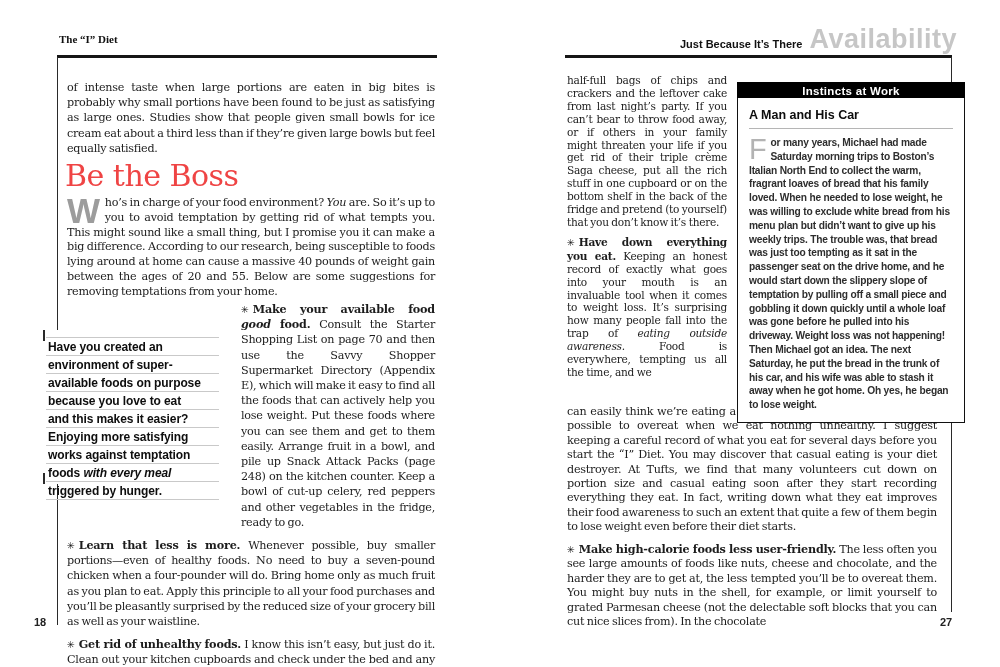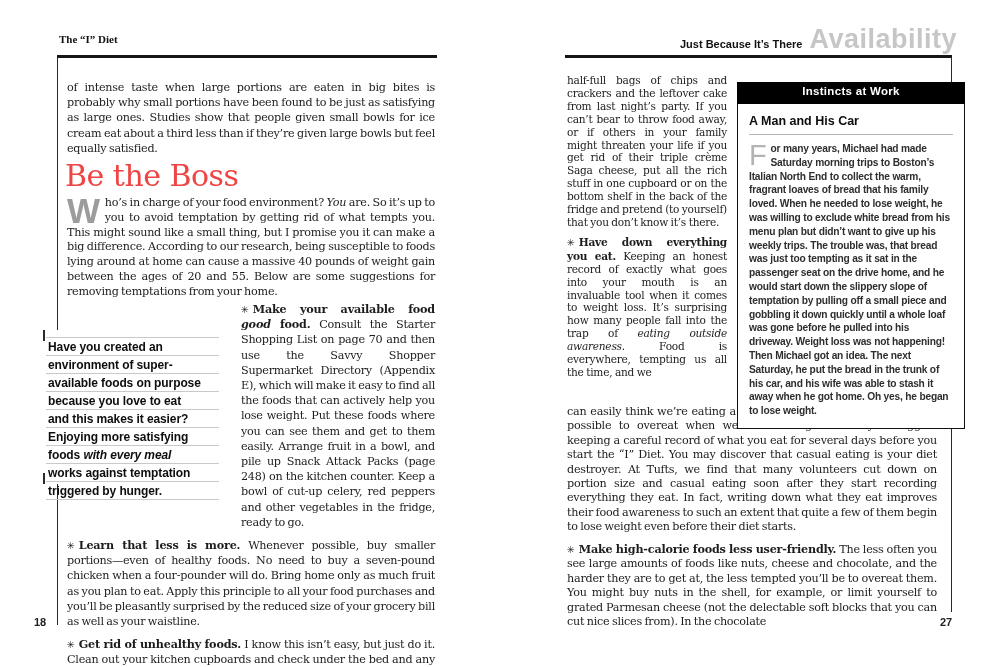--- a/index.html
+++ b/index.html
@@ -47,21 +47,21 @@
   
   .flow-right{position:absolute;left:567px;top:74px;width:370px;}
   .body-sm{font-size:10.6px;line-height:12.9px;letter-spacing:-0.25px;word-spacing:-0.5px;
            text-align:justify;margin:0 0 7px 0;}
   .pos-p8{position:absolute;left:567px;top:405px;width:370px;line-height:14.4px;}
   .pos-p9{position:absolute;left:567px;top:542px;width:370px;line-height:14.4px;}
   
   .instinct-box{float:right;width:228px;margin:8px -28px 12px 10px;position:relative;z-index:2;
                 background:#ffffff;}
   .box-bar{background:#000;color:#fff;text-align:center;font-family:"Liberation Sans",sans-serif;
-           font-weight:bold;font-size:11.5px;line-height:18px;height:22px;letter-spacing:.3px;}
+           font-weight:bold;font-size:11.5px;line-height:18px;height:16px;letter-spacing:.3px;}
   .box-inner{border:1.3px solid #111;border-top:none;padding:8px 11px 10px 11px;background:#fff;}
   .box-sub{font-family:"Liberation Sans",sans-serif;font-weight:bold;font-size:12.5px;color:#0d0d0d;
            padding:2px 0 6px 0;}
   .box-rule{border-top:1.2px solid #b5b5b5;margin:0 0 7px 0;}
   .box-text{margin:0;font-family:"Liberation Sans",sans-serif;font-weight:bold;color:#2e2e2e;
             font-size:10.2px;line-height:13.8px;letter-spacing:-0.2px;text-align:left;}
   .dropcap-f{float:left;font-family:"Liberation Sans",sans-serif;font-weight:normal;font-size:29px;
              color:#b3b3b3;line-height:24px;margin:1px 4px 0 0;}
 </style>
 </head>
@@ -84,22 +84,22 @@
   <p class="body pos-p2"><span class="dropcap-w">W</span><span>ho’s in charge of your food environment? </span><span class="it">You</span><span> are. So it’s up to you to avoid temptation by getting rid of what tempts you. This might sound like a small thing, but I promise you it can make a big difference. According to our research, being susceptible to foods lying around at home can cause a massive 40 pounds of weight gain between the ages of 20 and 55. Below are some suggestions for removing temptations from your home.</span></p>
 
   <div class="flow-left">
     <aside class="pullquote">
       <div class="pq-line">Have you created an</div>
       <div class="pq-line">environment of super-</div>
       <div class="pq-line">available foods on purpose</div>
       <div class="pq-line">because you love to eat</div>
       <div class="pq-line">and this makes it easier?</div>
       <div class="pq-line">Enjoying more satisfying</div>
+      <div class="pq-line">works against temptation</div>
       <div class="pq-line"><span>foods </span><span class="it">with every meal</span></div>
-      <div class="pq-line">works against temptation</div>
       <div class="pq-line last">triggered by hunger.</div>
     </aside>
 
     <p class="body"><span class="star">✳</span><b>Make your available food </b><b class="it">good</b><b> food.</b><span> Consult the Starter Shopping List on page 70 and then use the Savvy Shopper Supermarket Directory (Appendix E), which will make it easy to find all the foods that can actively help you lose weight. Put these foods where you can see them and get to them easily. Arrange fruit in a bowl, and pile up Snack Attack Packs (page 248) on the kitchen counter. Keep a bowl of cut-up celery, red peppers and other vegetables in the fridge, ready to go.</span></p>
 
     <p class="body"><span class="star">✳</span><b>Learn that less is more.</b><span> Whenever possible, buy smaller portions—even of healthy foods. No need to buy a seven-pound chicken when a four-pounder will do. Bring home only as much fruit as you plan to eat. Apply this principle to all your food purchases and you’ll be pleasantly surprised by the reduced size of your grocery bill as well as your waistline.</span></p>
 
     <p class="body"><span class="star">✳</span><b>Get rid of unhealthy foods.</b><span> I know this isn’t easy, but just do it. Clean out your kitchen cupboards and check under the bed and any other place where you might have hidden stuff that tempts you. Toss out all those</span></p>
   </div>
 

